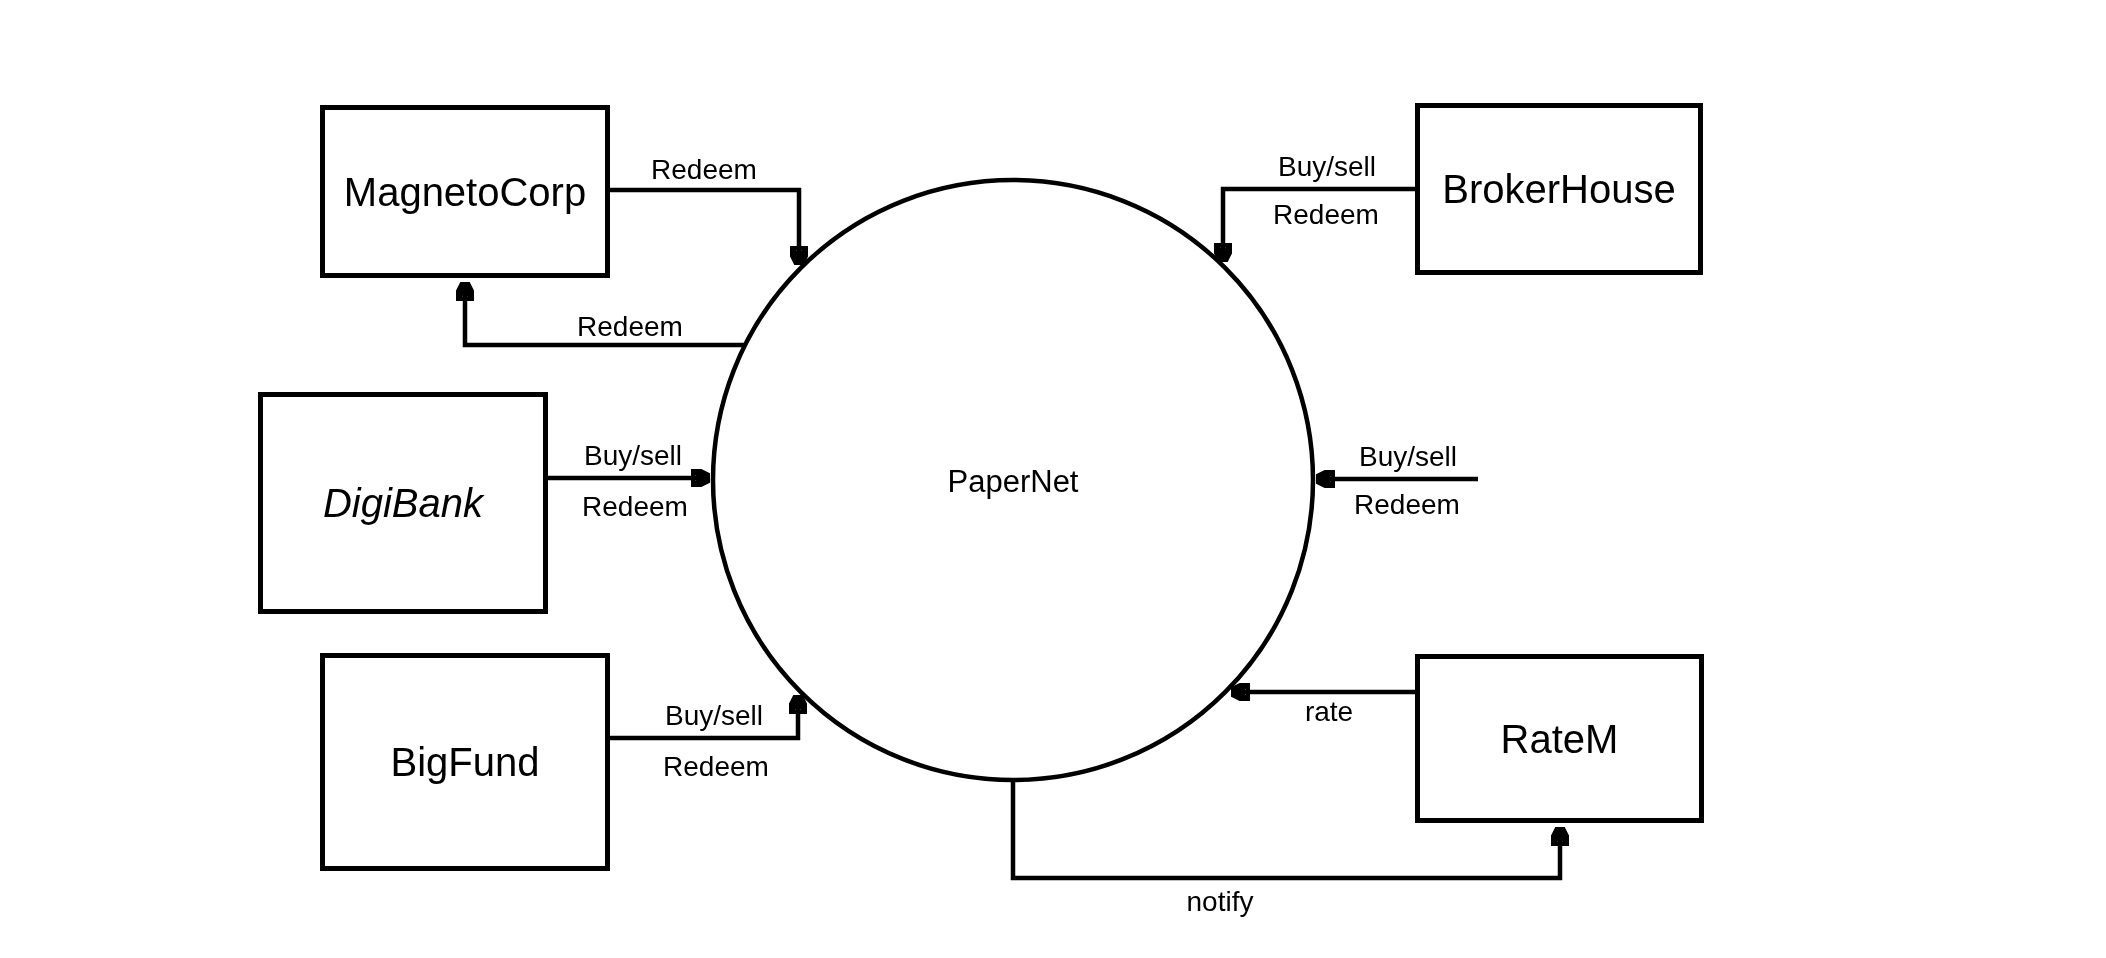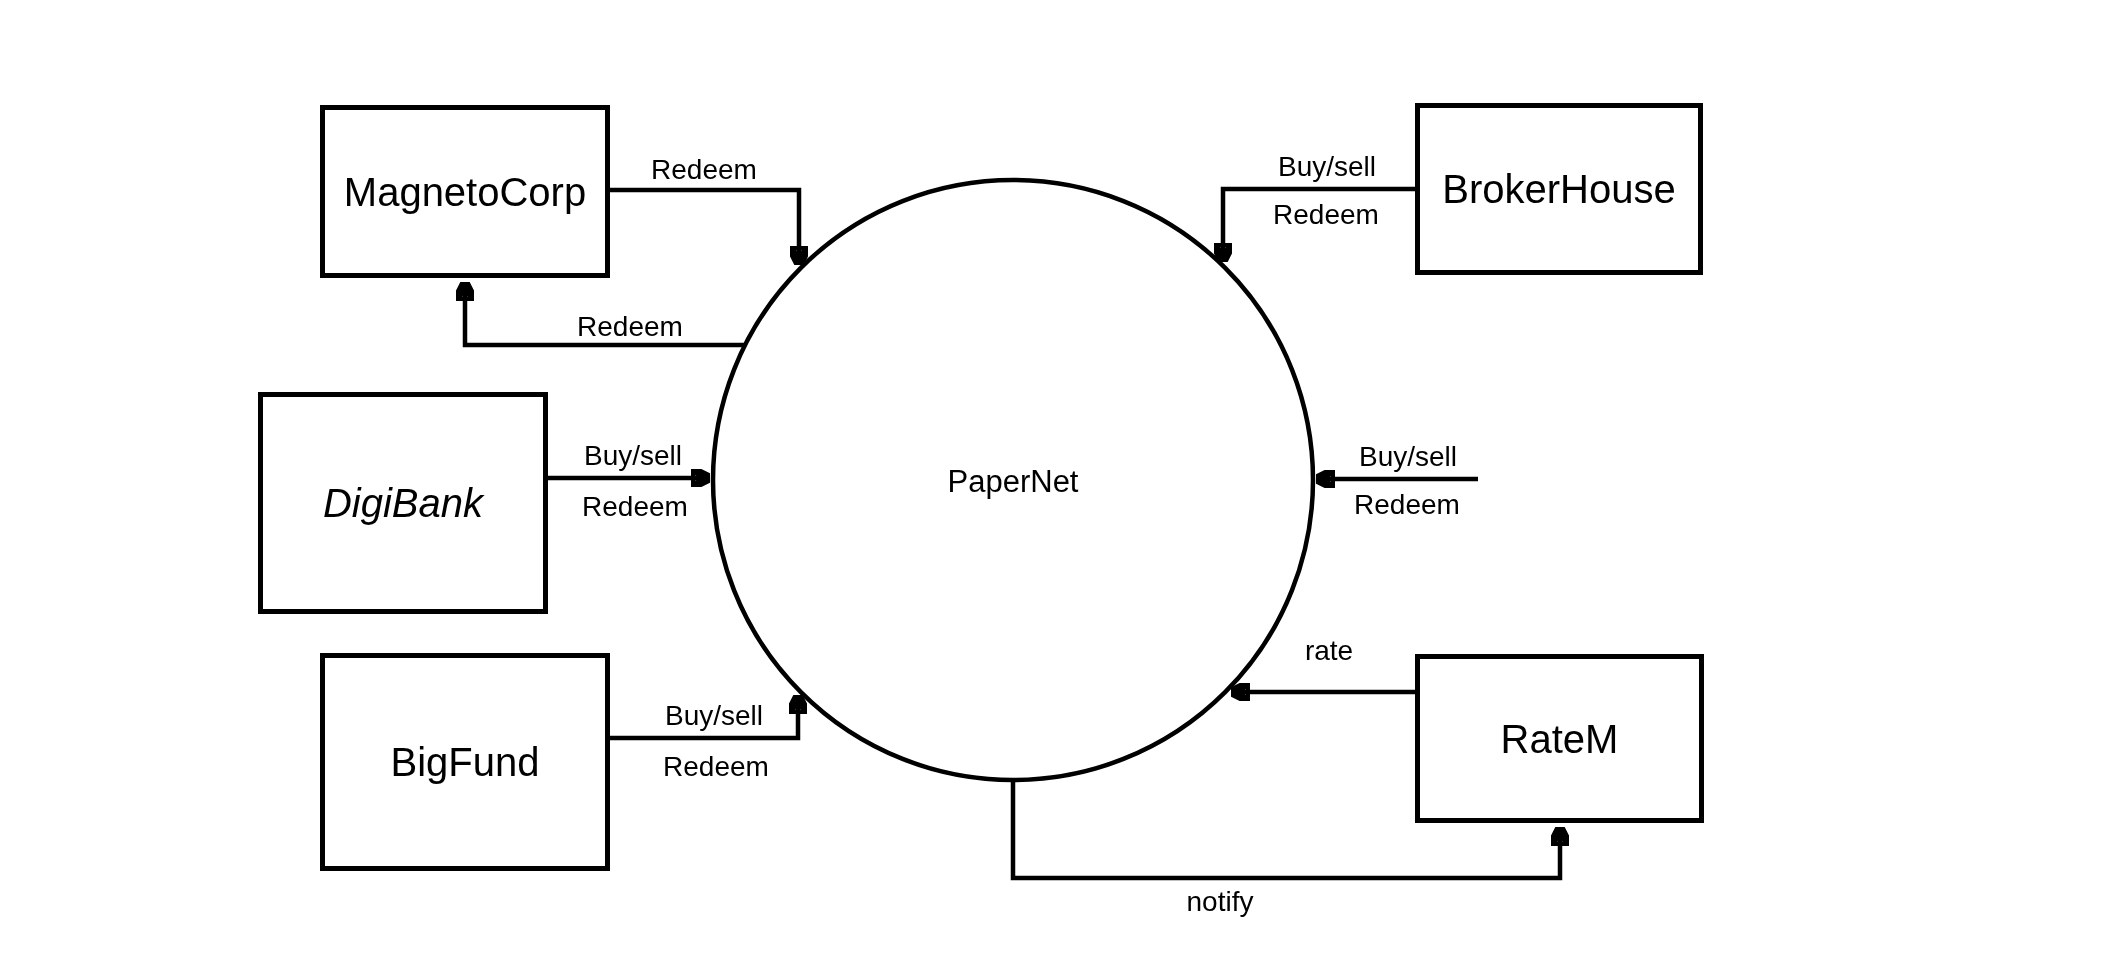--- a/index.html
+++ b/index.html
@@ -109,17 +109,17 @@
 
   <div class="edge-label above" style="left:714px; top:732px;">Buy/sell</div>
   <div class="edge-label below" style="left:716px; top:751px;">Redeem</div>
 
   <div class="edge-label above" style="left:1327px; top:183px;">Buy/sell</div>
   <div class="edge-label below" style="left:1326px; top:199px;">Redeem</div>
 
   <div class="edge-label above" style="left:1408px; top:473px;">Buy/sell</div>
   <div class="edge-label below" style="left:1407px; top:489px;">Redeem</div>
 
-  <div class="edge-label above" style="left:1329px; top:667px;">rate</div>
+  <div class="edge-label above" style="left:1329px; top:728px;">rate</div>
 
   <div class="edge-label above" style="left:1220px; top:874px;margin-top:44px;">notify</div>
 
 </div>
 
 </body></html>

